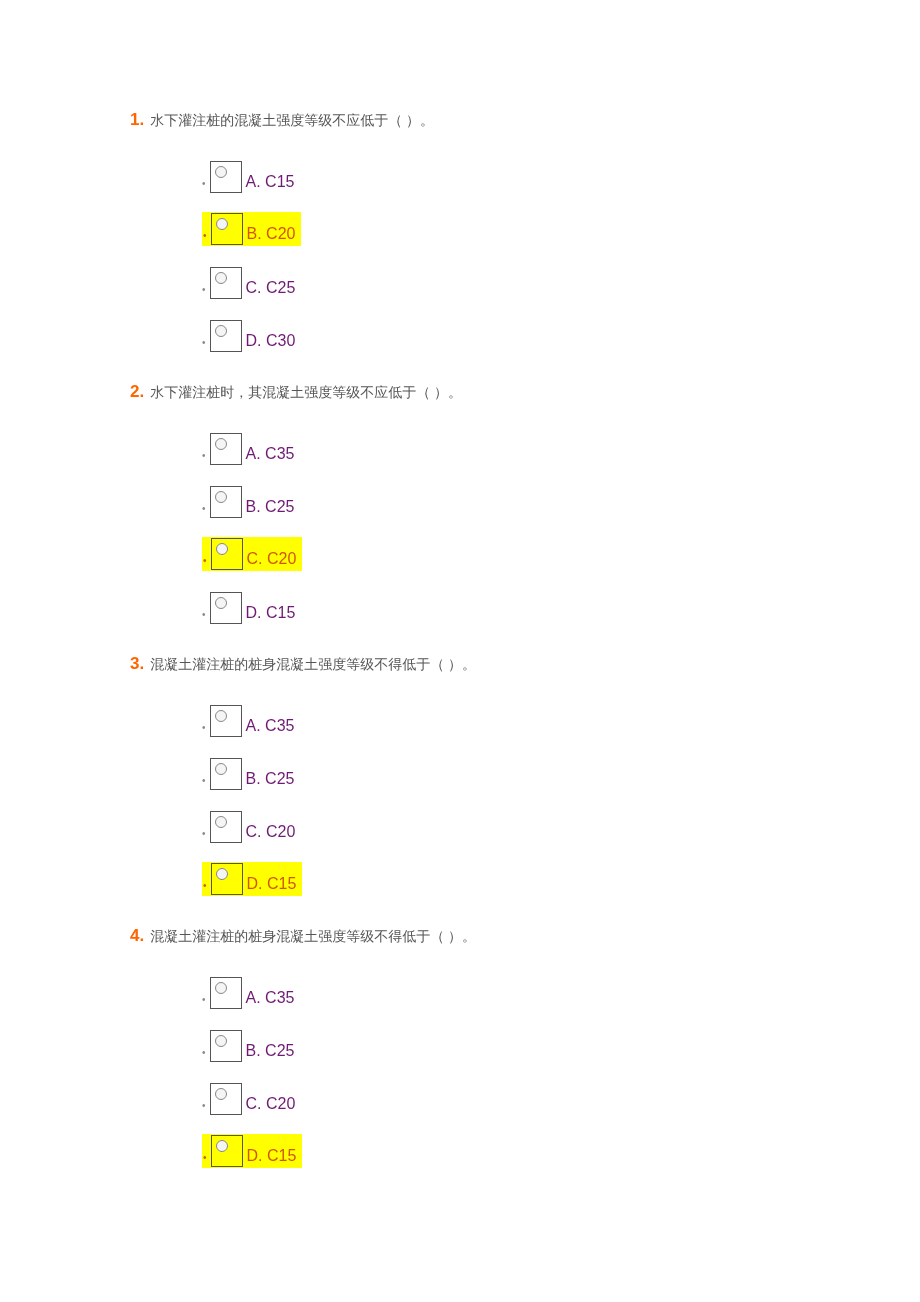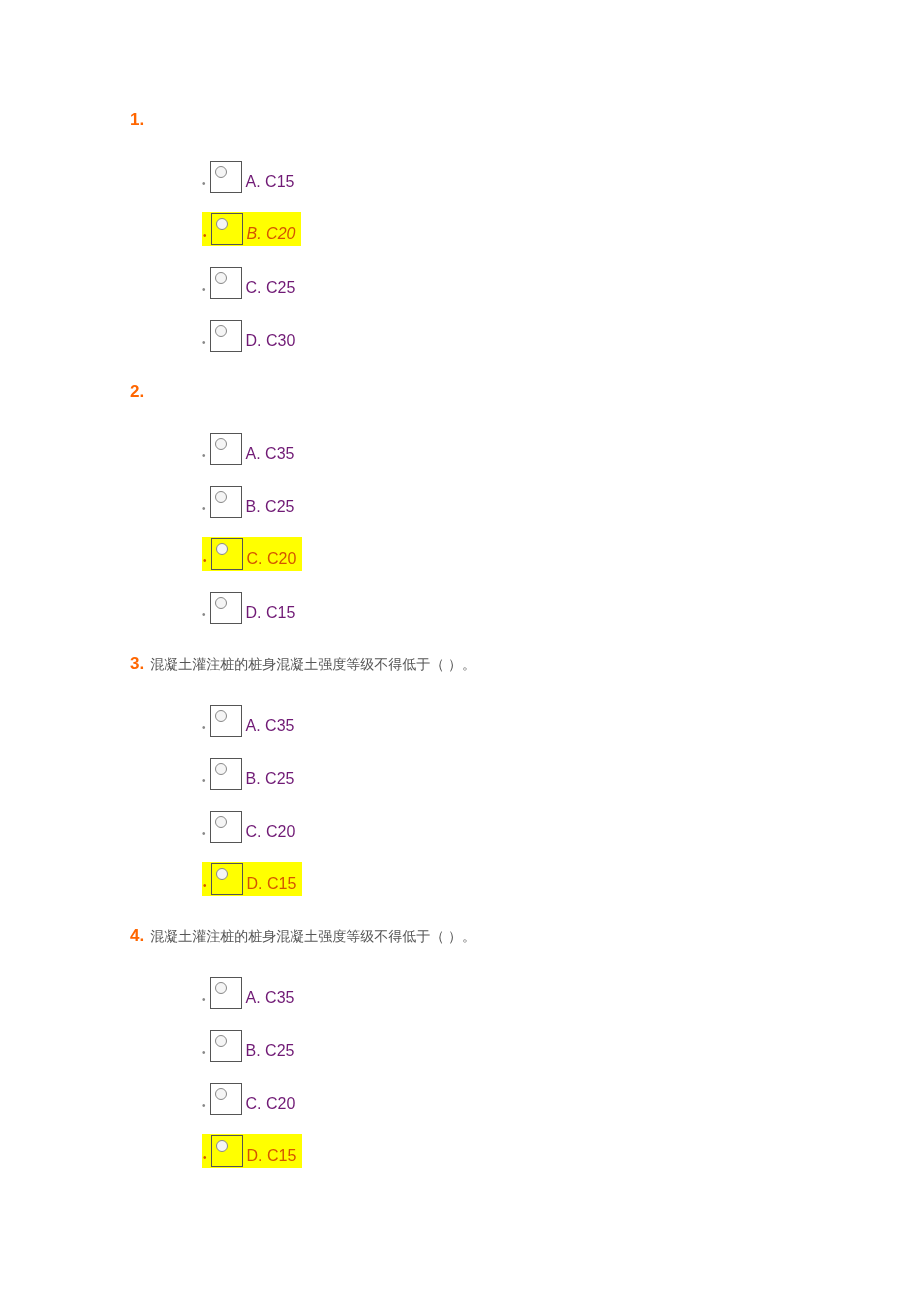--- a/index.html
+++ b/index.html
@@ -84,36 +84,37 @@
       color: #d45500;
     }
   </style>
 </head>
 <body>
 
 <div id="content">
     <div class="question">
       <div class="question-header">
         <span class="q-number">1.</span>
+        <span class="q-text">水下灌注桩的混凝土强度等级不应低于（ ）。</span>
       </div>
       <div class="options">
         <div class="option">
           <span class="bullet">•</span>
           <div class="radio-box">
             <div class="radio-circle"></div>
           </div>
           <span class="option-label">A. C15</span>
         </div>
         <div class="option">
           <div class="highlight-wrap">
             <span class="bullet bullet-h">•</span>
             <div class="radio-box">
               <div class="radio-circle"></div>
             </div>
-            <span class="option-label" style="color: rgb(212, 85, 0); font-style: italic;">B. C20</span>
+            <span class="option-label" style="color: rgb(212, 85, 0);">B. C20</span>
           </div>
         </div>
         <div class="option">
           <span class="bullet">•</span>
           <div class="radio-box">
             <div class="radio-circle"></div>
           </div>
           <span class="option-label">C. C25</span>
         </div>
         <div class="option">
@@ -121,20 +122,21 @@
           <div class="radio-box">
             <div class="radio-circle"></div>
           </div>
           <span class="option-label">D. C30</span>
         </div>
       </div>
     </div>
     <div class="question">
       <div class="question-header">
         <span class="q-number">2.</span>
+        <span class="q-text">水下灌注桩时，其混凝土强度等级不应低于（ ）。</span>
       </div>
       <div class="options">
         <div class="option">
           <span class="bullet">•</span>
           <div class="radio-box">
             <div class="radio-circle"></div>
           </div>
           <span class="option-label">A. C35</span>
         </div>
         <div class="option">

